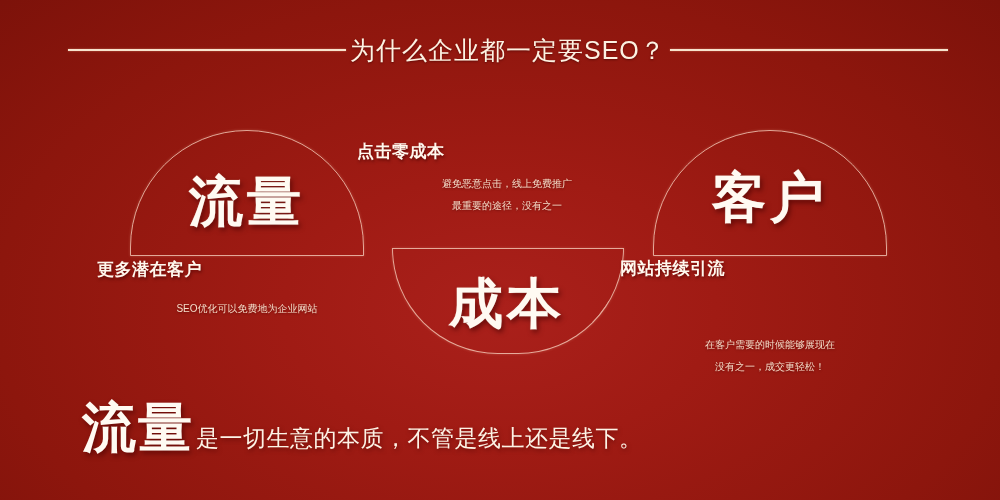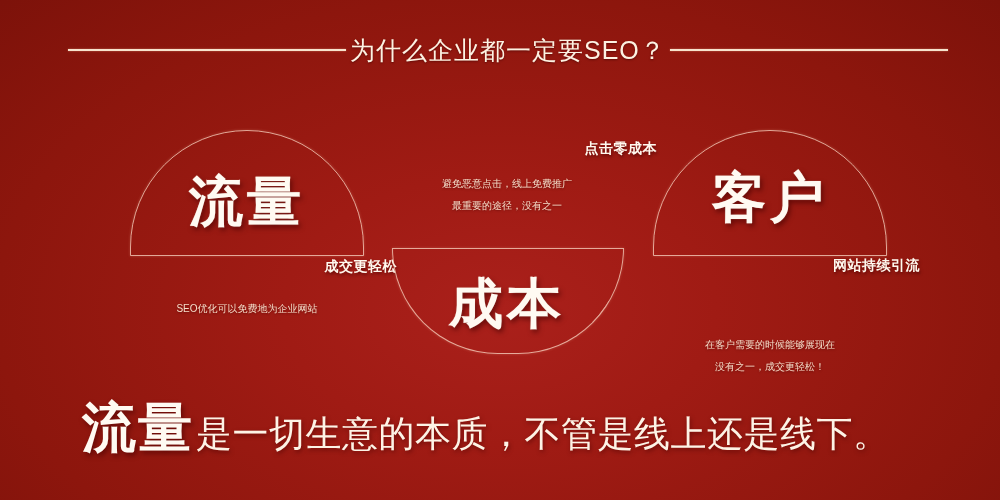--- a/index.html
+++ b/index.html
@@ -104,22 +104,22 @@
     color: #fffaf2;
     text-shadow: 2px 3px 5px rgba(70,2,0,.65), 0 0 1px rgba(255,235,215,.8);
   }
   .col.left  .big-word { top: 48px; }
   .col.right .big-word { top: 44px; }
   .col.center .big-word { top: 150px; font-family: Liberation Mono, monospace; }
 
   .sub-head {
     position: absolute;
     width: 300px;
-    text-align: right;
-    font-size: 14px;
+    text-align: left;
+    font-size: 17px;
     font-weight: 700;
     letter-spacing: .5px;
     color: #fff8ee;
     text-shadow: 1px 2px 3px rgba(70,2,0,.6);
   }
   .col.left  .sub-head { top: 140px; }
   .col.right .sub-head { top: 139px; }
   .col.center .sub-head { top: 22px; }
 
   .desc {
@@ -146,21 +146,21 @@
     white-space: nowrap;
   }
   .tagline .lead {
     font-size: 54px;
     font-weight: 700;
     letter-spacing: 2px;
     color: #fffaf2;
     text-shadow: 2px 3px 5px rgba(70,2,0,.6);
   }
   .tagline .rest {
-    font-size: 36px;
+    font-size: 23px;
     font-weight: 500;
     letter-spacing: .5px;
     color: #fdf3e6;
     margin-left: 2px;
     text-shadow: 1px 2px 4px rgba(70,2,0,.55);
   }
 </style>
 </head>
 <body>
 
@@ -170,21 +170,21 @@
     <div class="rule left"></div>
     <div class="title-text">为什么企业都一定要SEO？</div>
     <div class="rule right"></div>
   </div>
 
   <div class="columns">
 
     <div class="col left">
       <div class="dome"></div>
       <div class="big-word">流量</div>
-      <div class="sub-head">成交更轻松</div>
+      <div class="sub-head">更多潜在客户</div>
       <div class="desc">
         <span>SEO优化可以免费地为企业网站</span>
       </div>
     </div>
 
     <div class="col center">
       <div class="sub-head">点击零成本</div>
       <div class="desc">
         <span>避免恶意点击，线上免费推广</span>
         <span>最重要的途径，没有之一</span>

